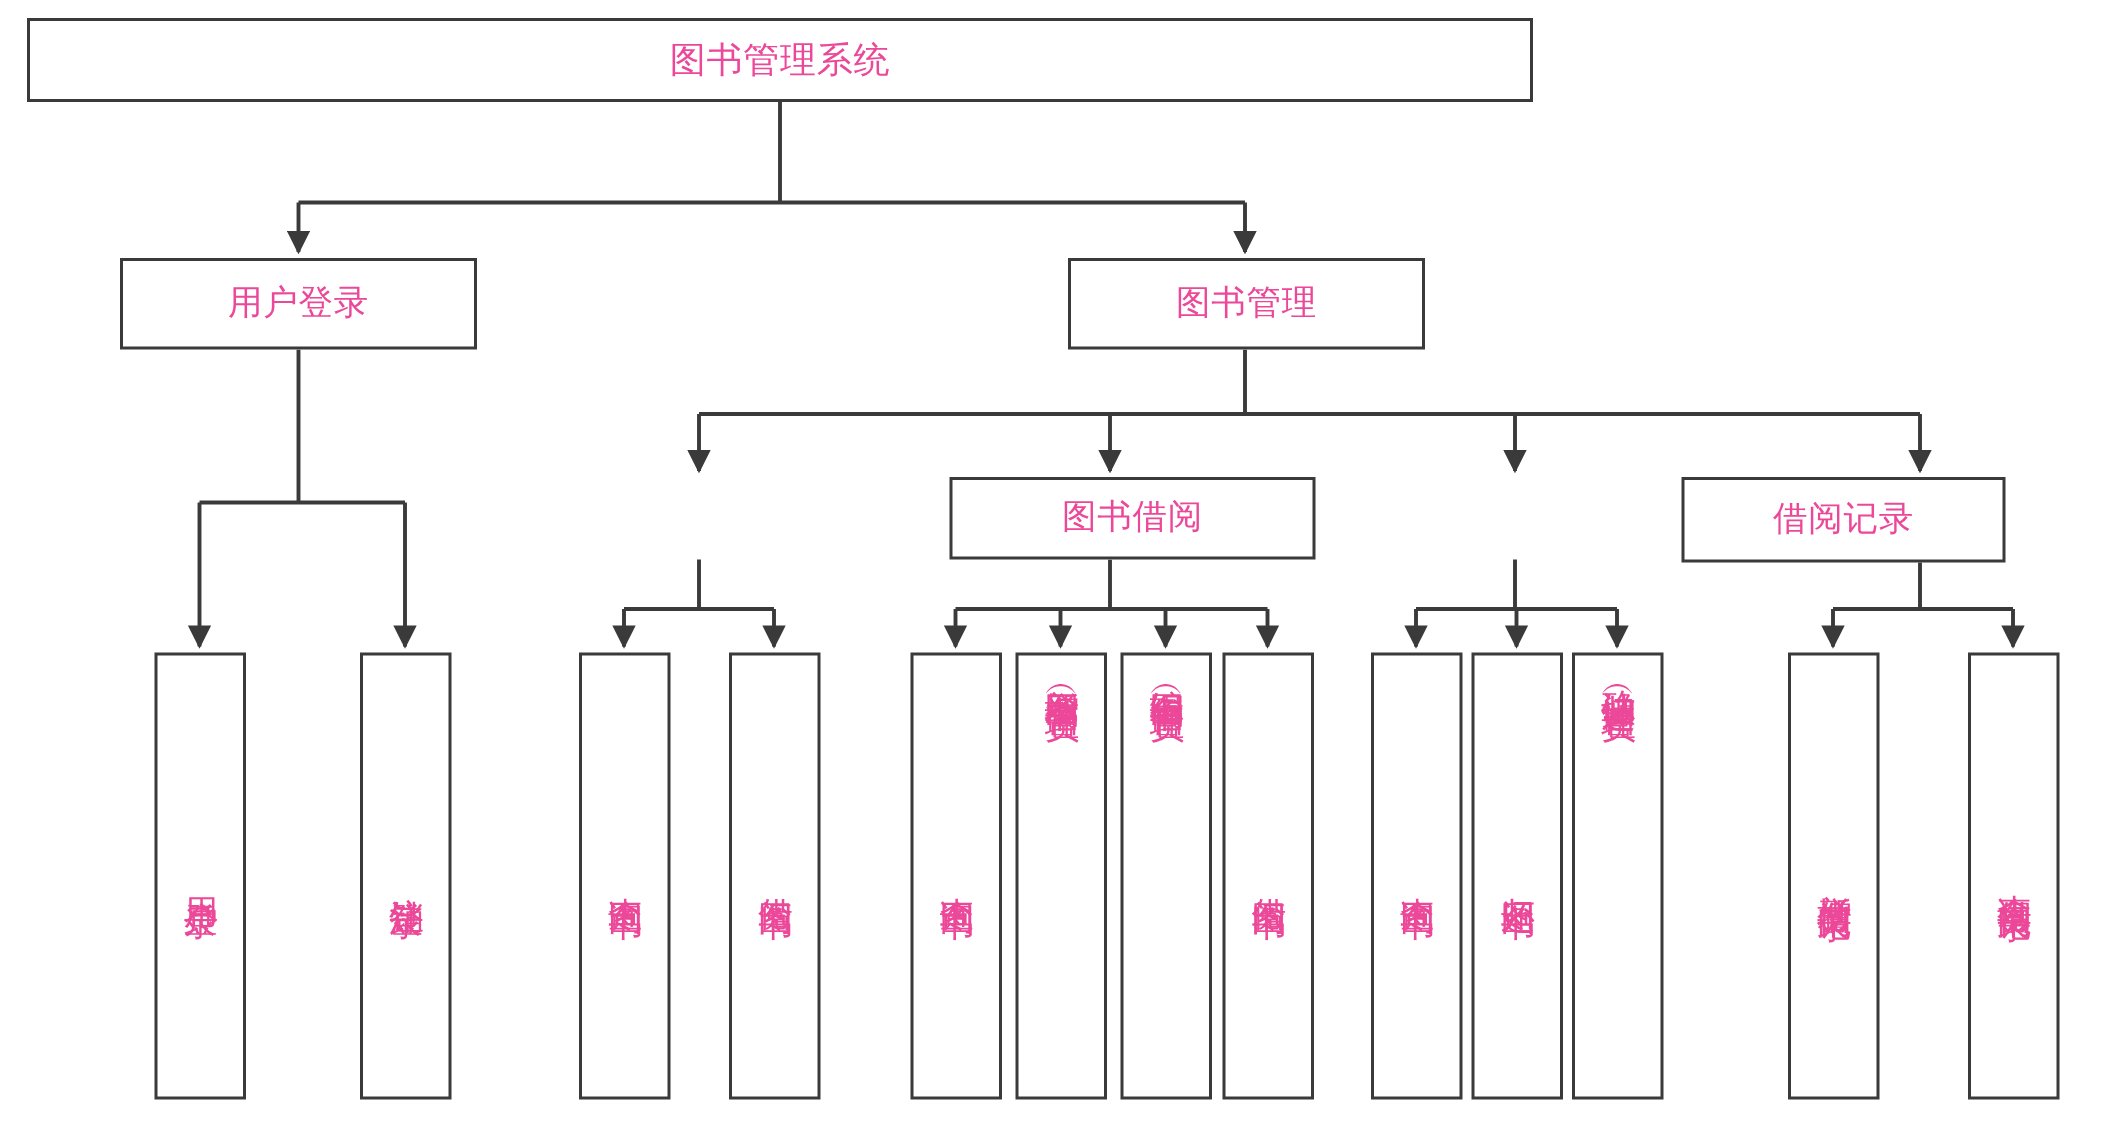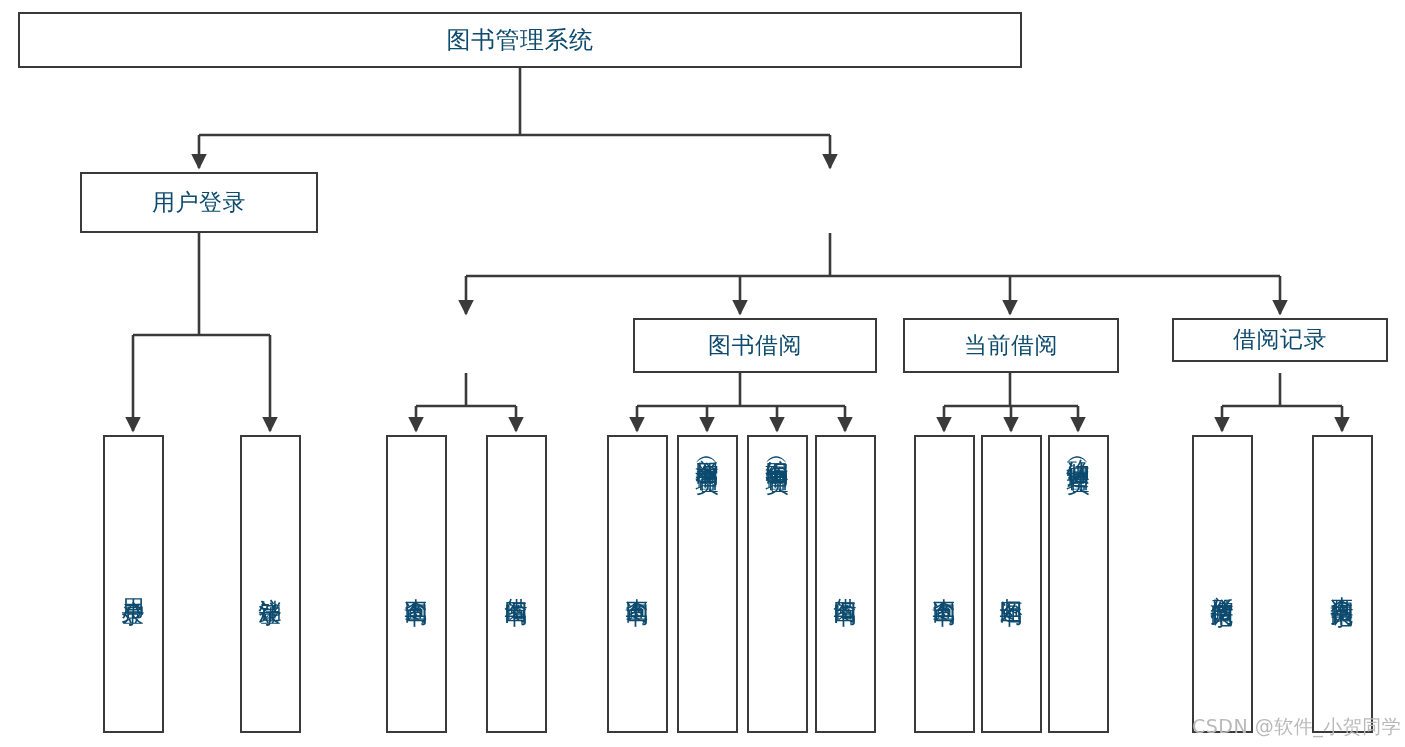--- a/index.html
+++ b/index.html
@@ -34,21 +34,21 @@
     display: flex;
     align-items: center;
     justify-content: center;
     color: #1d1d1d;
   }
   .node-label {
     font-size: 23px;
     line-height: 1.18;
     letter-spacing: 0.5px;
     white-space: nowrap;
-    color: #0c4a6e;
+    color: #ec4899;
   }
   .node.root .node-label { font-size: 24px; }
   .node.level1 .node-label { font-size: 23px; }
   .node.level2 .node-label { font-size: 23px; }
 
   
   .node.leaf {
     align-items: flex-start;
     justify-content: center;
     padding-top: 4px;
@@ -135,31 +135,31 @@
   </svg>
 
   <div class="node root" style="left:18px; top:12px; width:1004px; height:56px;">
     <span class="node-label">图书管理系统</span>
   </div>
 
   <div class="node level1" style="left:80px; top:172px; width:238px; height:61px;">
     <span class="node-label">用户登录</span>
   </div>
 
+  <div class="node level1" style="left:712px; top:172px; width:238px; height:61px;">
+    <span class="node-label">图书管理</span>
+  </div>
 
 
   <div class="node level2" style="left:633px; top:318px; width:244px; height:55px;">
     <span class="node-label">图书借阅</span>
   </div>
 
-  <div class="node level2" style="left:903px; top:318px; width:216px; height:55px;">
-    <span class="node-label">当前借阅</span>
-  </div>
-
-  <div class="node level2" style="left:1172px; top:318px; width:216px; height:44px;">
+
+  <div class="node level2" style="left:1121px; top:318px; width:216px; height:57px;">
     <span class="node-label">借阅记录</span>
   </div>
 
   <div class="node leaf v-center" style="left:103px; top:435px; width:61px; height:298px;">
     <span class="node-label">用户登录</span>
   </div>
 
   <div class="node leaf v-center" style="left:240px; top:435px; width:61px; height:298px;">
     <span class="node-label">注销登录</span>
   </div>
@@ -201,15 +201,14 @@
   </div>
 
   <div class="node leaf v-center" style="left:1192px; top:435px; width:61px; height:298px;">
     <span class="node-label">新增借阅记录</span>
   </div>
 
   <div class="node leaf v-center" style="left:1312px; top:435px; width:61px; height:298px;">
     <span class="node-label">查询借阅记录</span>
   </div>
 
-  <div class="watermark" style="left:1192px; top:714px;">CSDN @软件_小贺同学</div>
 
 </div>
 
 </body></html>

